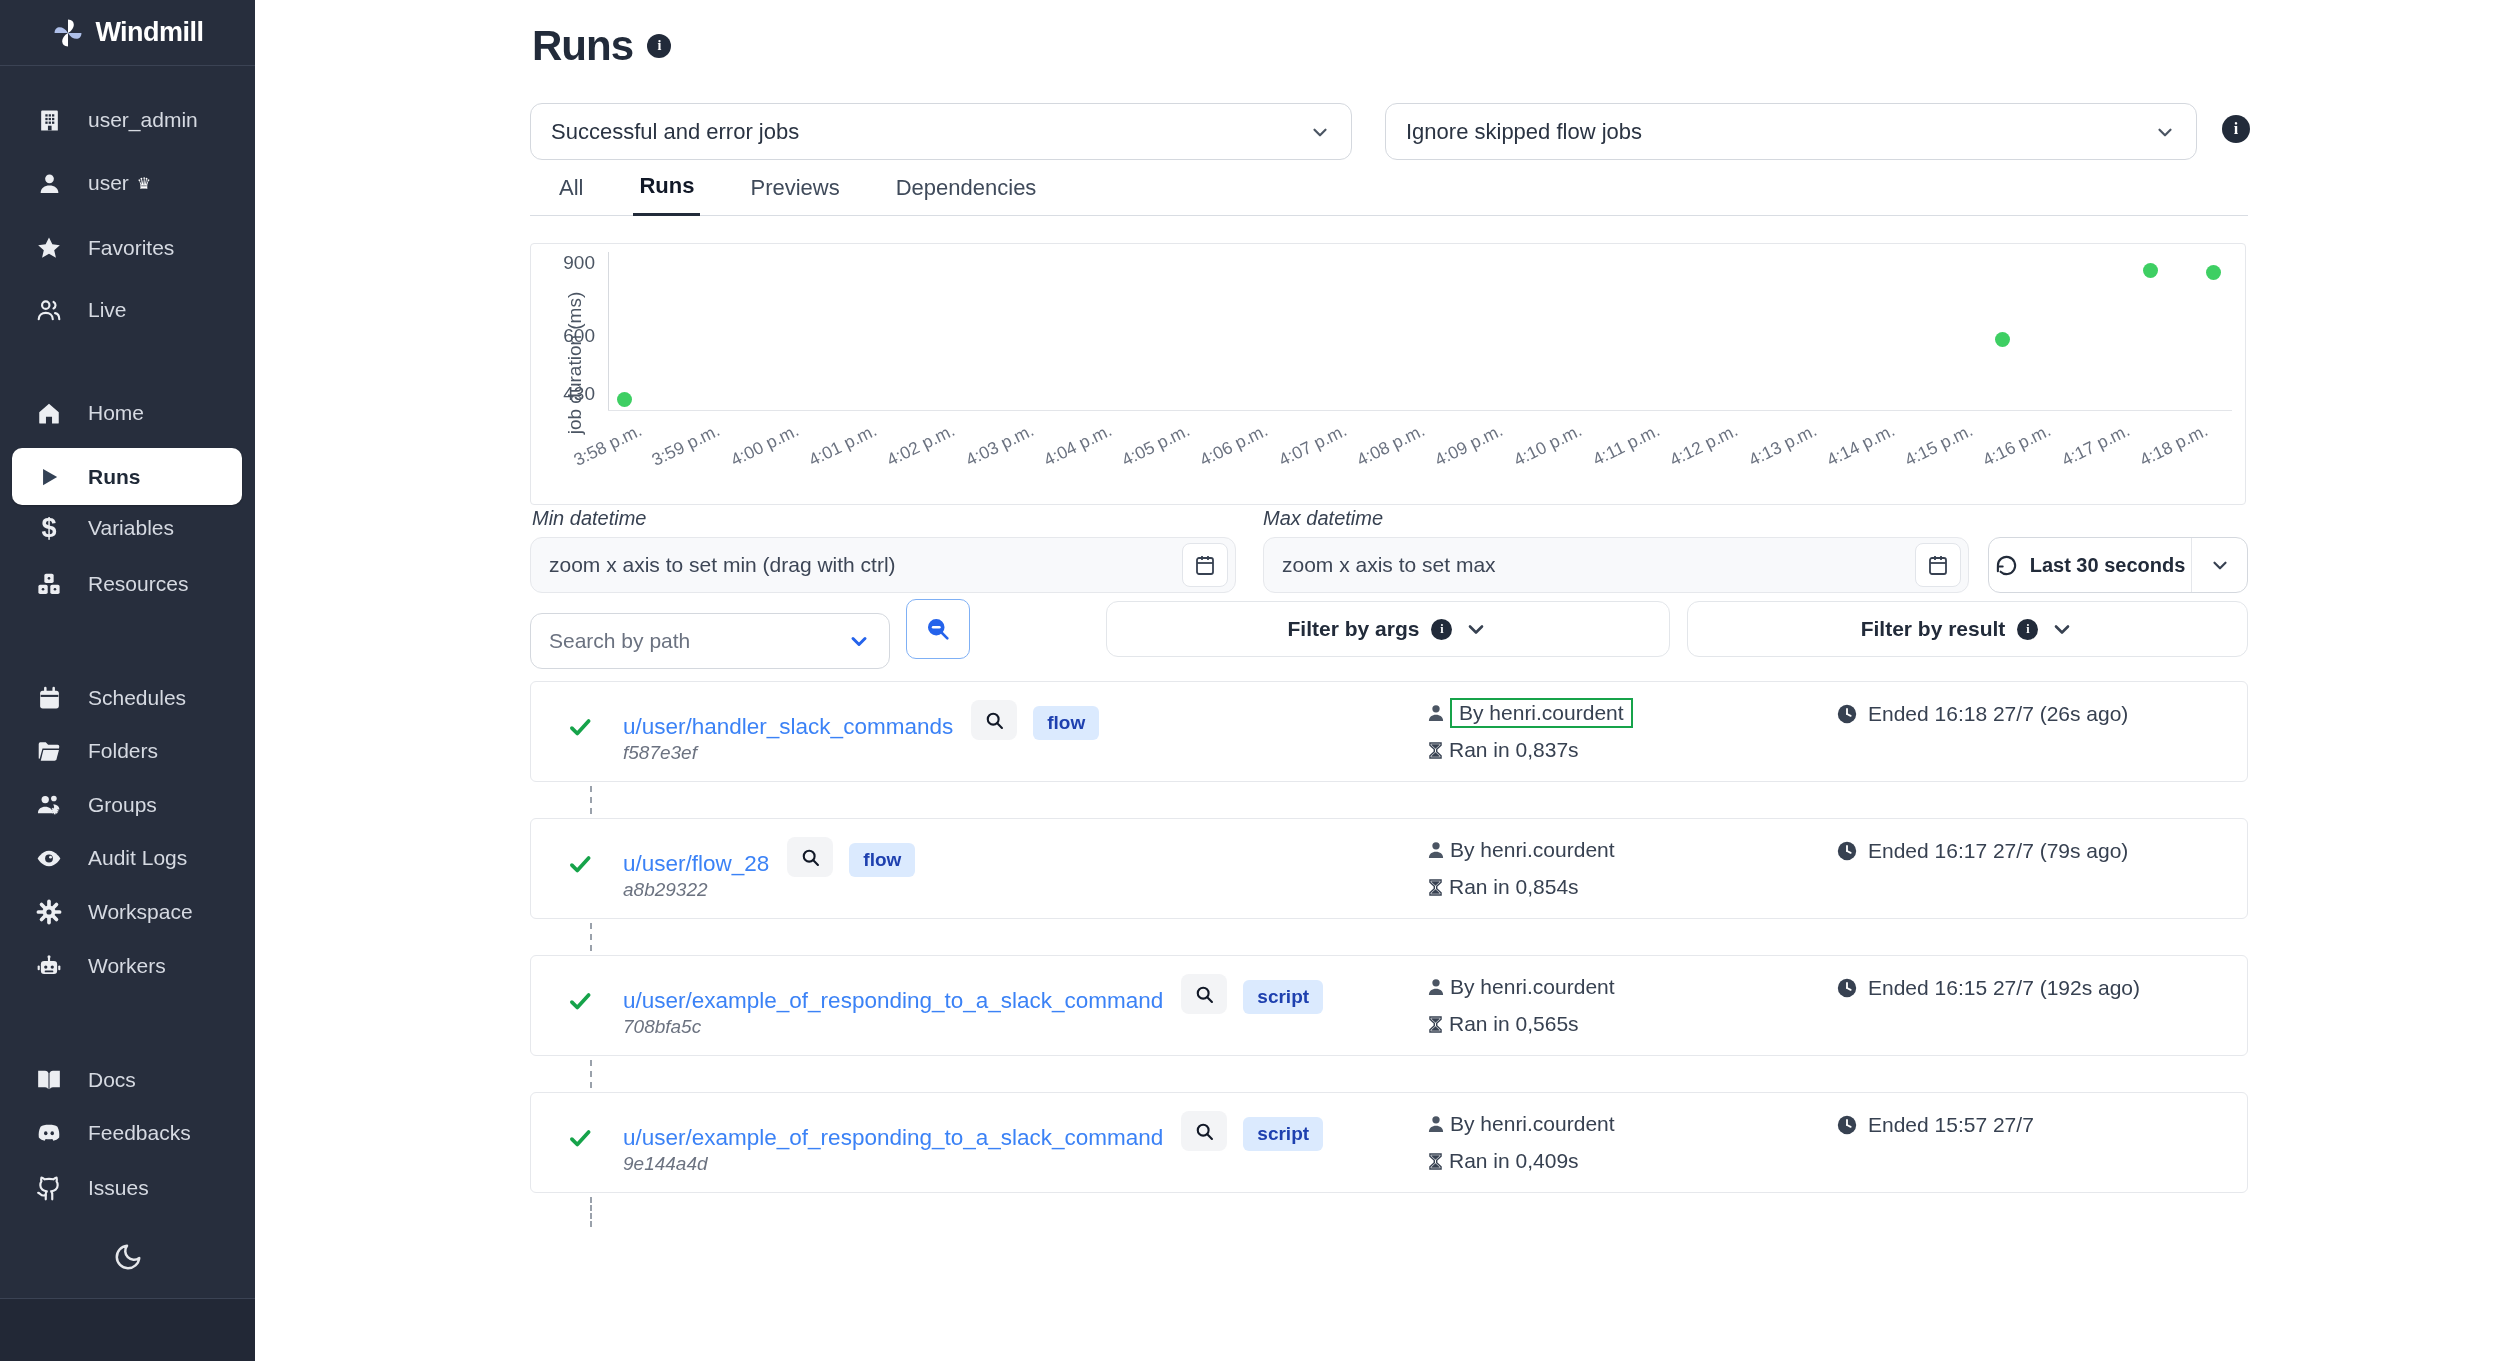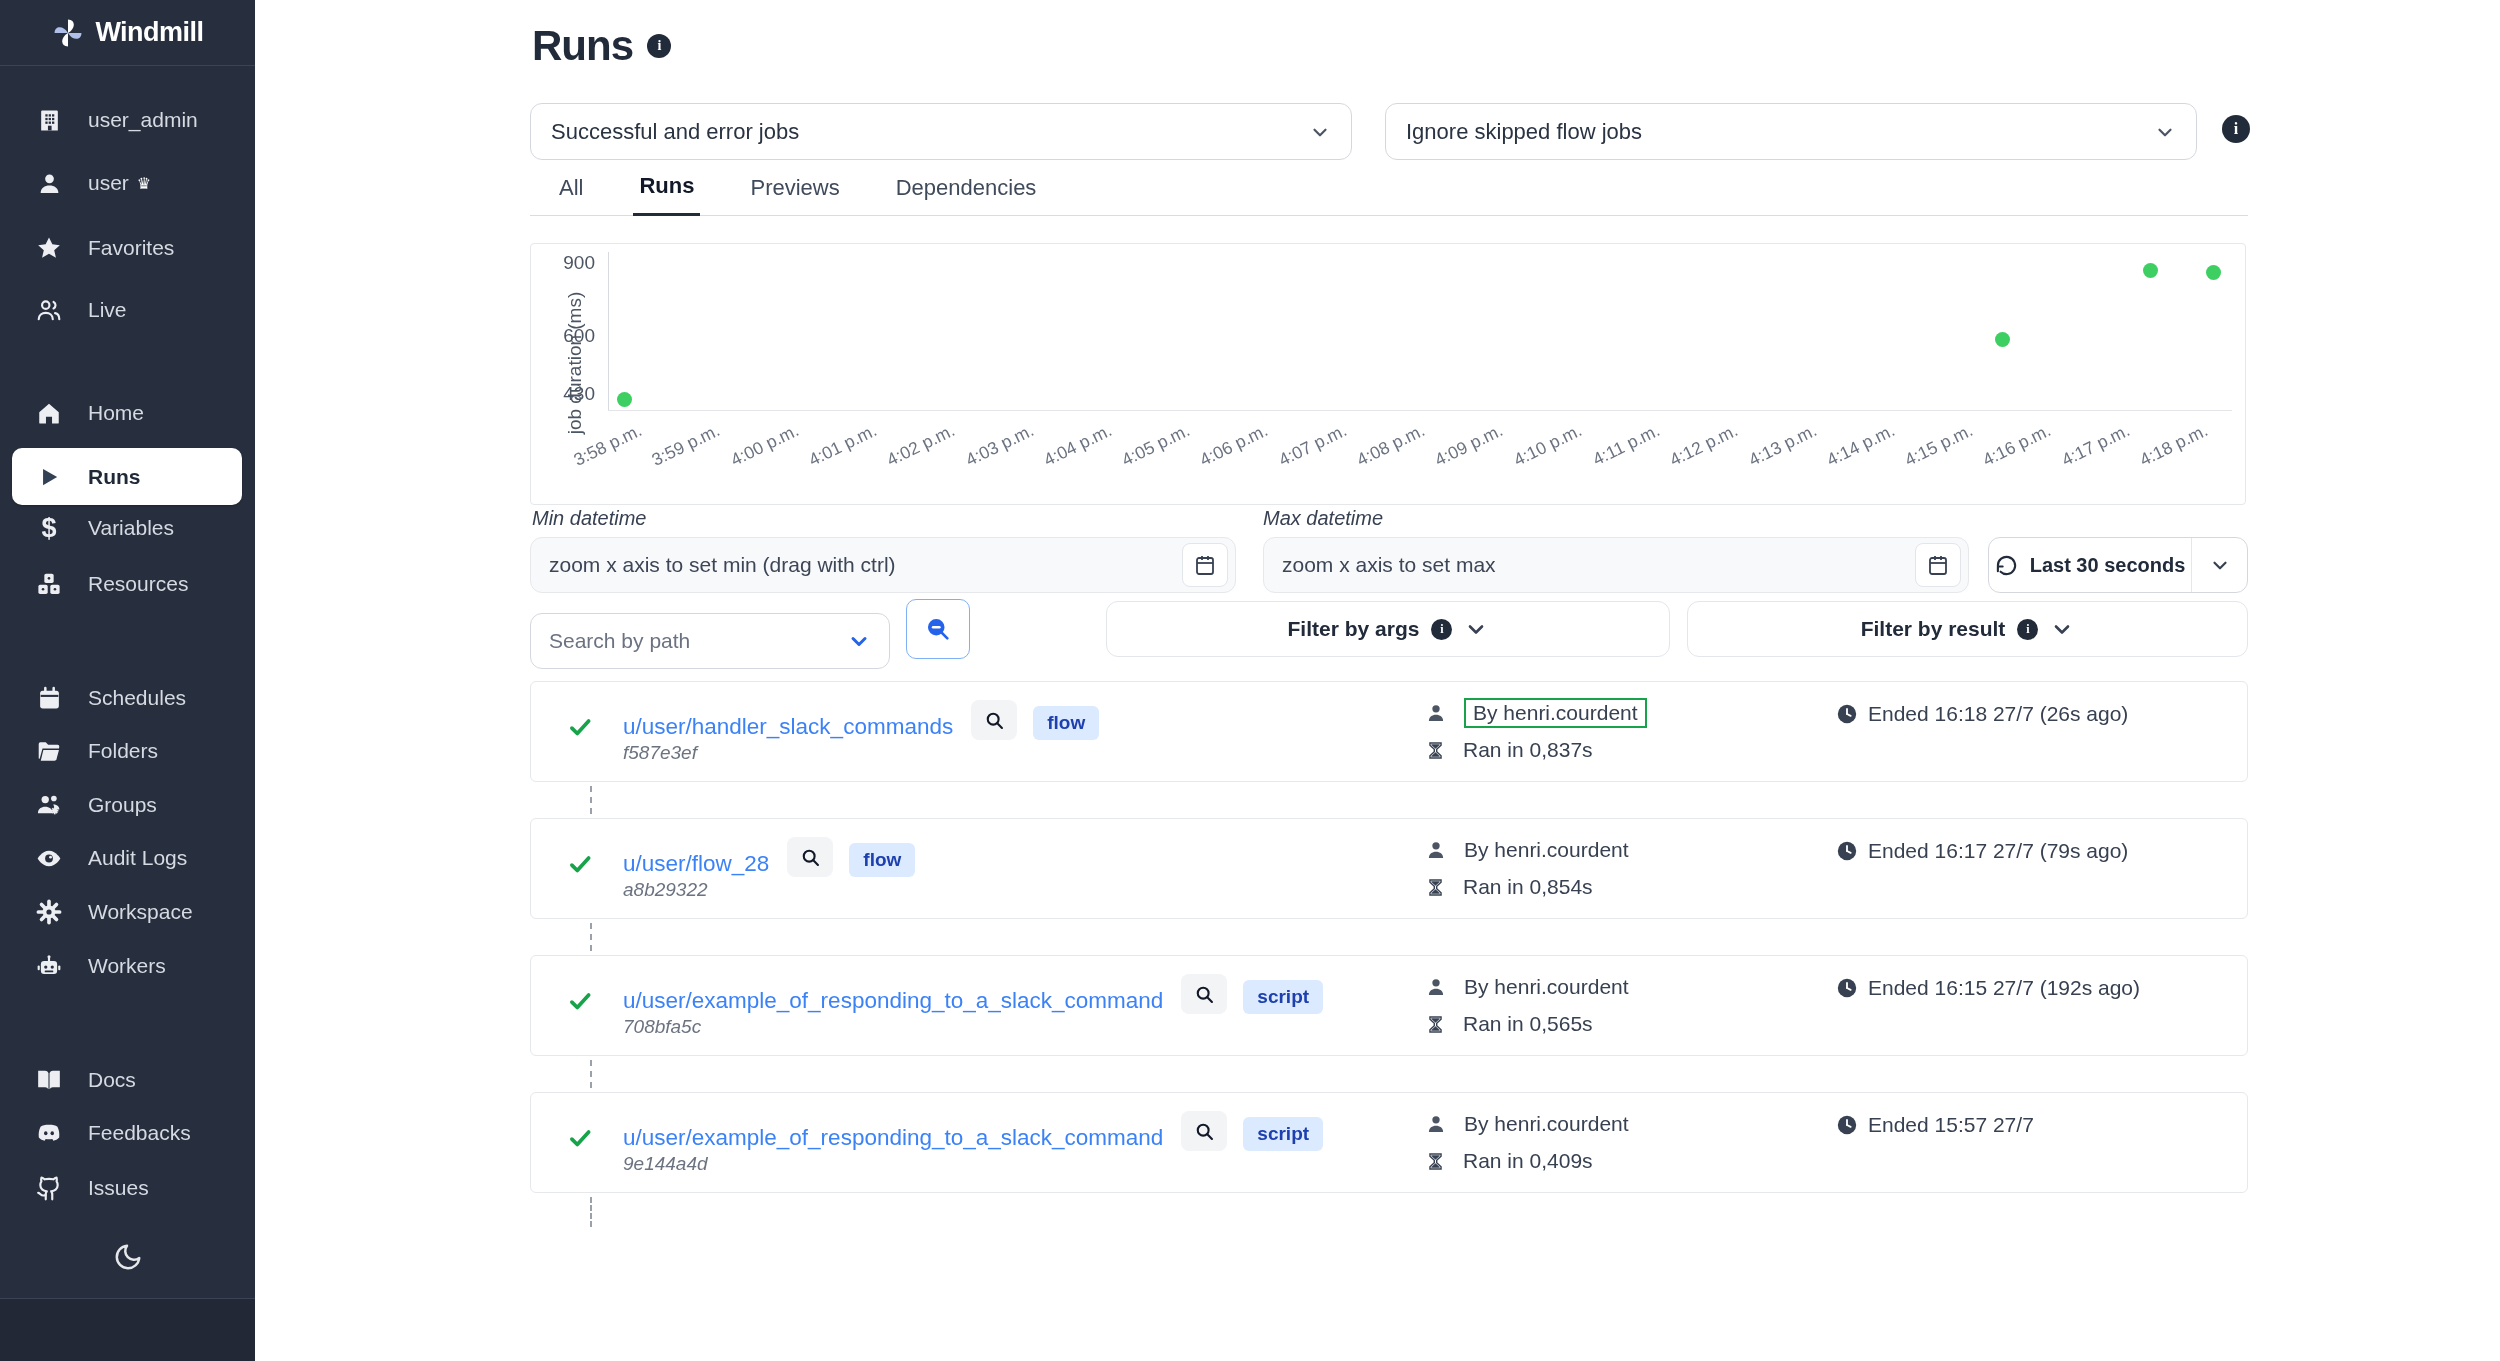--- a/index.html
+++ b/index.html
@@ -54,21 +54,21 @@
 
   
   .run-row { position:absolute; left:530px; width:1718px; height:101px; background:#fff; border:1px solid #e6e8ec; border-radius:6px; }
   .r-line1 { position:absolute; left:36px; top:18px; display:flex; align-items:flex-end; }
   .r-check { color:#16a34a; margin-right:30px; }
   .r-path { color:#3b82f6; font-size:22.5px; cursor:pointer; }
   .r-chip { margin-left:18px; width:46px; height:40px; background:#f3f4f6; border-radius:8px; display:flex; align-items:center; justify-content:center; color:#111827; cursor:pointer; }
   .r-badge { margin-left:16px; background:#dbeafe; color:#1e40af; font-weight:bold; font-size:19px; padding:6px 14px; border-radius:6px; }
   .r-id { position:absolute; left:92px; top:60px; font-style:italic; font-size:19px; color:#6b7280; }
   .r-mid { position:absolute; left:895px; top:14px; }
-  .r-meta { display:flex; align-items:center; gap:18px; font-size:21px; color:#374151; height:34px; }
+  .r-meta { display:flex; align-items:center; gap:4px; font-size:21px; color:#374151; height:34px; }
   .r-meta + .r-meta { margin-top:3px; }
   .by-hl { border:2px solid #16a34a; padding:1px 7px; }
   .r-right { position:absolute; left:1305px; top:20px; display:flex; align-items:center; gap:10px; font-size:21px; color:#374151; }
   .connector { position:absolute; left:590px; width:0; border-left:2px dashed #9aa1ab; }
 </style>
 </head>
 <body>
 
 <div class="sidebar">
   <div class="logo">

